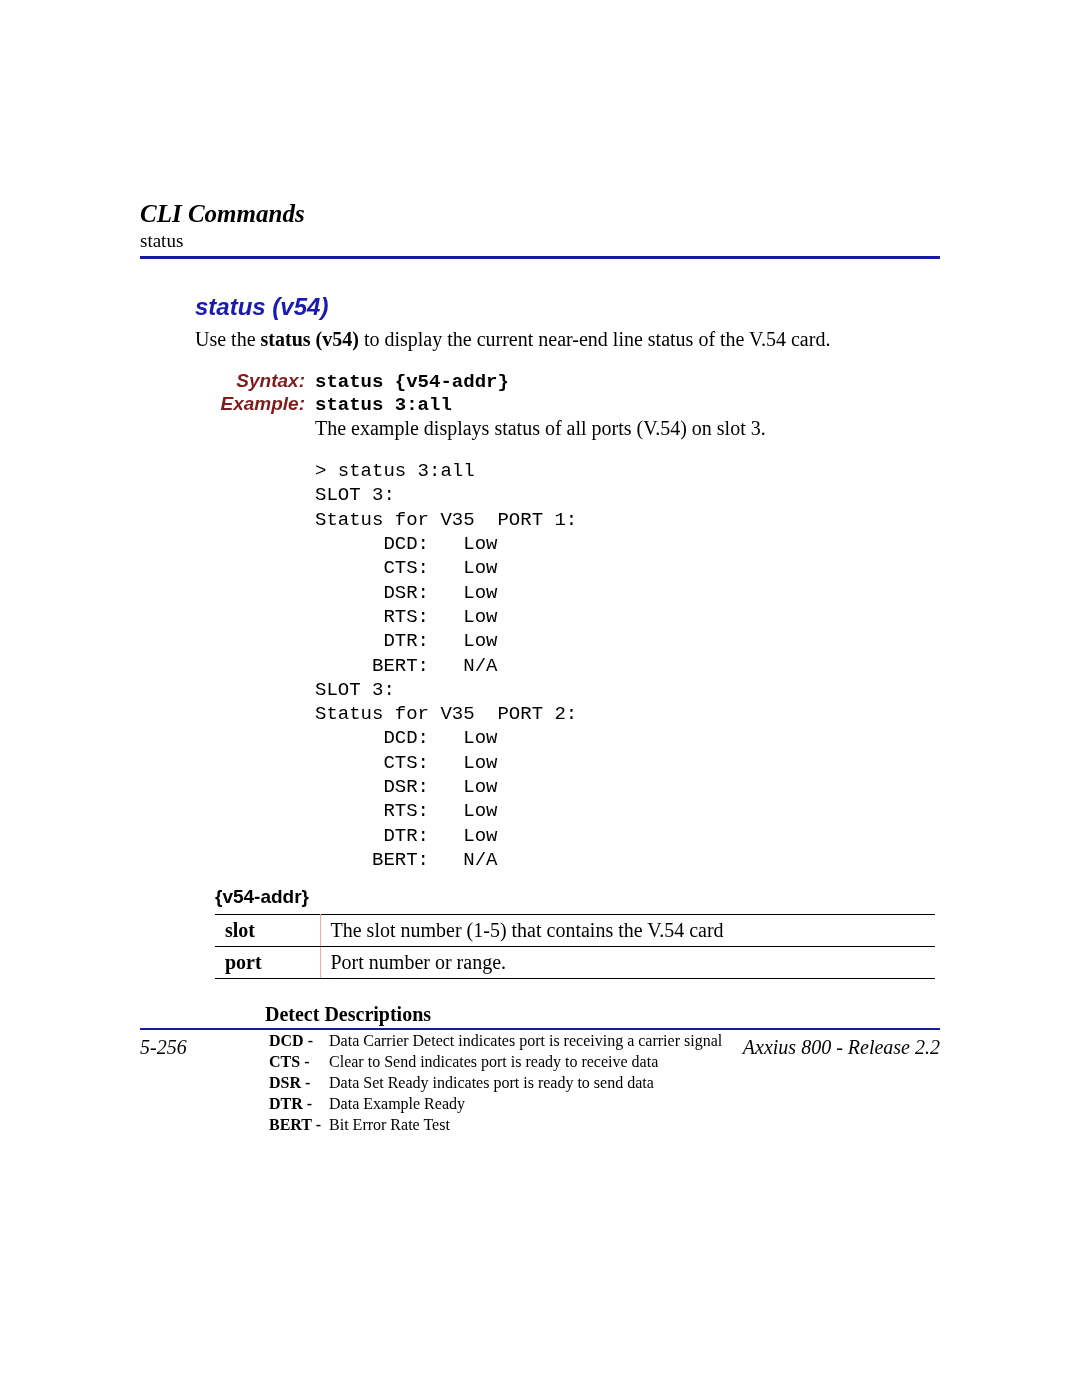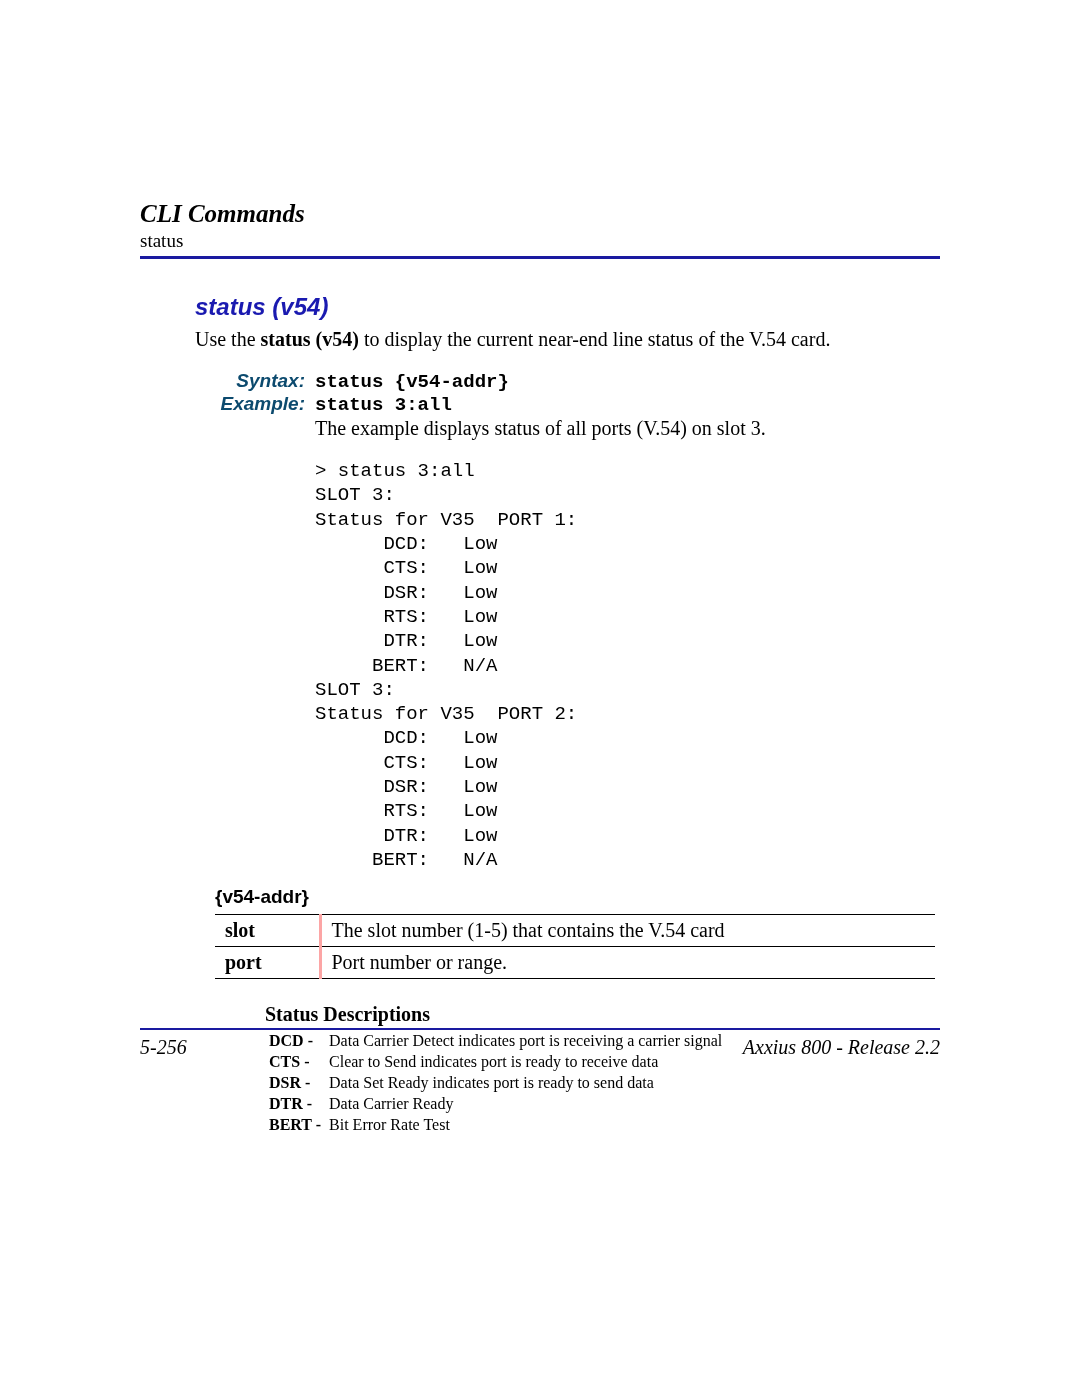--- a/index.html
+++ b/index.html
@@ -55,21 +55,21 @@
   .line {
     display: flex;
     align-items: baseline;
     gap: 10px;
   }
   .label-syntax, .label-example {
     font-family: Arial, Helvetica, sans-serif;
     font-size: 19px;
     font-weight: bold;
     font-style: italic;
-    color: #0c4a6e;
+    color: #7f1d1d;
     width: 90px;
     text-align: right;
   }
   .mono-bold {
     font-family: "Courier New", Courier, monospace;
     font-size: 19px;
     font-weight: bold;
   }
   .example-desc {
     font-size: 20px;
@@ -98,21 +98,21 @@
     width: 720px;
   }
   .param-table td {
     padding: 4px 10px;
     font-size: 20px;
     vertical-align: top;
   }
   .param-table td.key {
     font-weight: bold;
     width: 105px;
-    border-right: 3px solid #fca5a5;
+    border-right: 1px solid #fca5a5;
   }
   .param-table tr.top td {
     border-top: 1px solid #000;
     border-bottom: 1px solid #000;
   }
   .param-table tr.mid td {
     border-bottom: 1px solid #000;
   }
   .disp-head {
     font-size: 20px;
@@ -201,38 +201,38 @@
         <td class="key">slot</td>
         <td>The slot number (1-5) that contains the V.54 card</td>
       </tr>
       <tr class="mid">
         <td class="key">port</td>
         <td>Port number or range.</td>
       </tr>
     </tbody>
       </table>
 
-    <div class="disp-head">Status Descriptions</div>
+    <div class="disp-head">Detect Descriptions</div>
     <table class="disp-table">
       <tbody>
           <tr>
             <td class="abbr"><span>DCD</span> -</td>
             <td>Data Carrier Detect indicates port is receiving a carrier signal</td>
           </tr>
       <tr>
             <td class="abbr"><span>CTS</span> -</td>
             <td>Clear to Send indicates port is ready to receive data</td>
           </tr>
       <tr>
             <td class="abbr"><span>DSR</span> -</td>
             <td>Data Set Ready indicates port is ready to send data</td>
           </tr>
       <tr>
             <td class="abbr"><span>DTR</span> -</td>
-            <td>Data Carrier Ready</td>
+            <td>Data Example Ready</td>
           </tr>
       <tr>
             <td class="abbr"><span>BERT</span> -</td>
             <td>Bit Error Rate Test</td>
           </tr>
     </tbody>
       </table>
   </div>
 </div>
 

